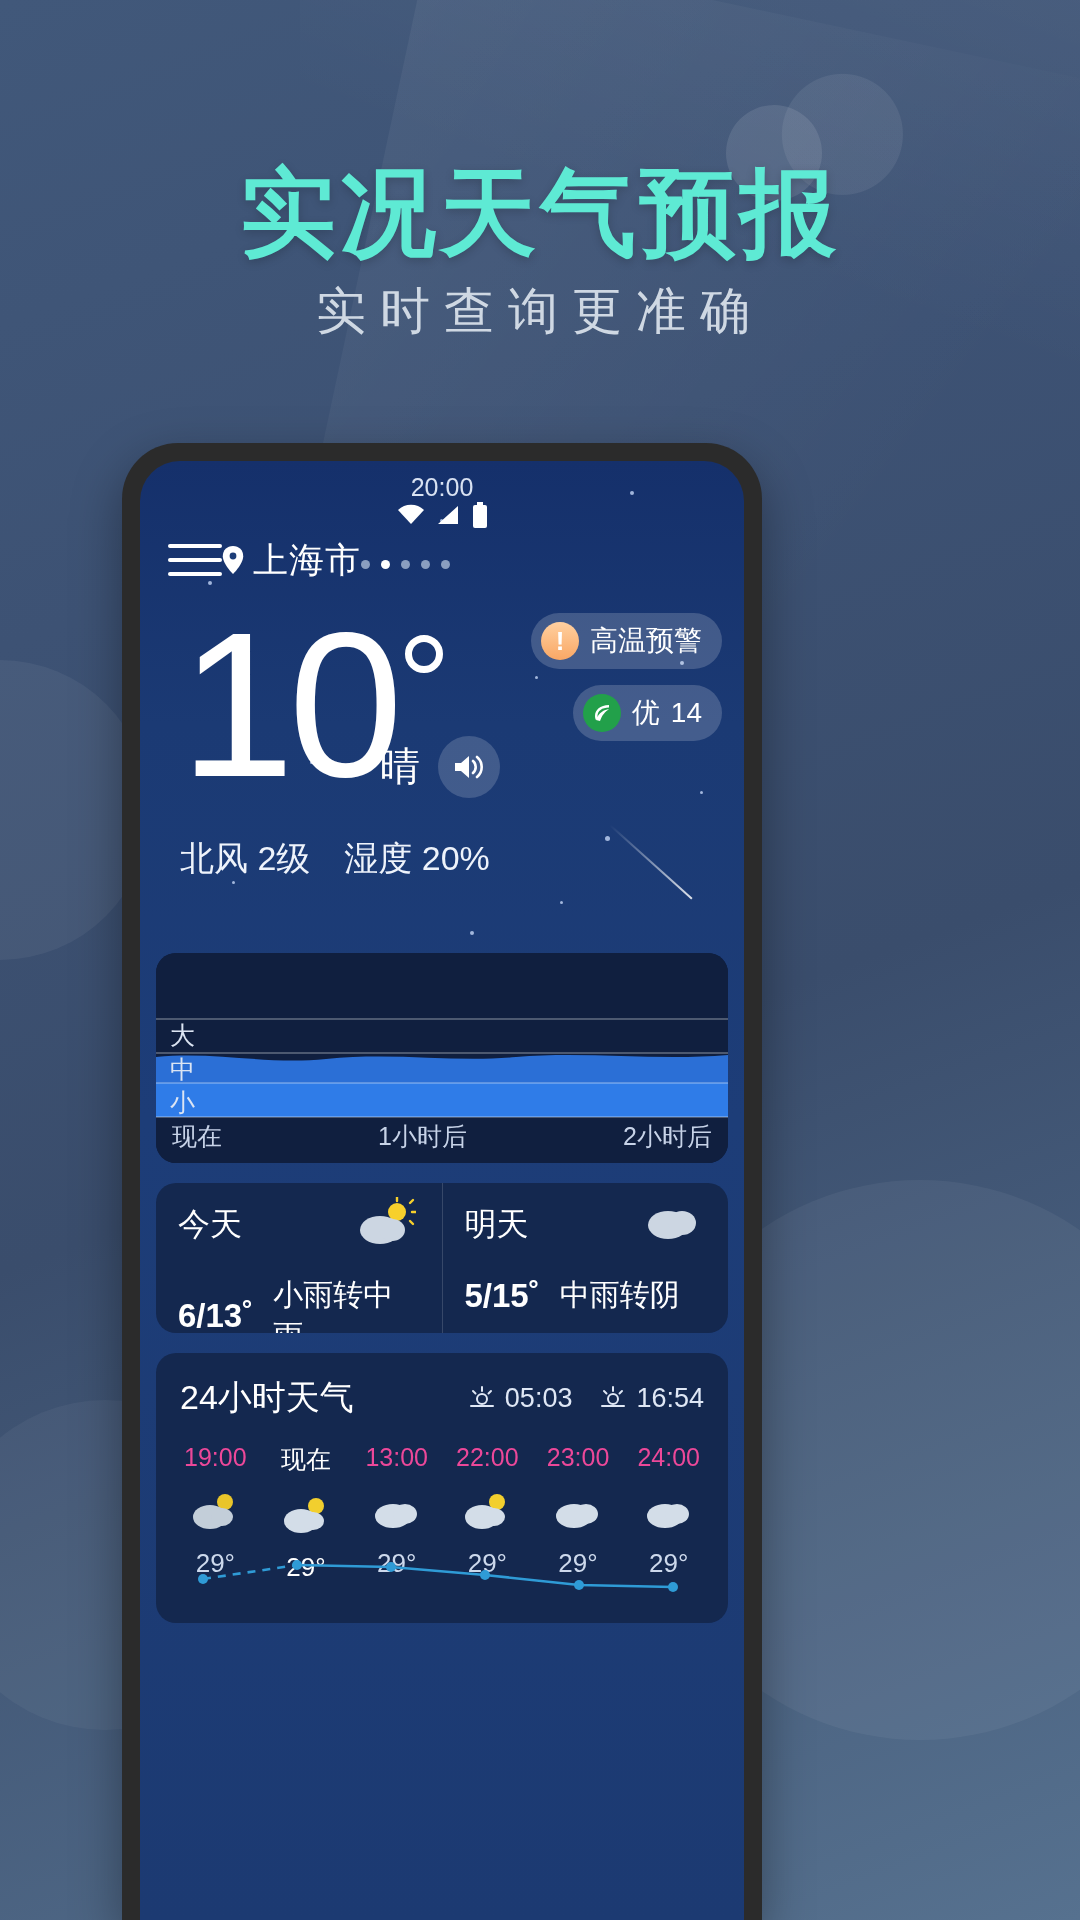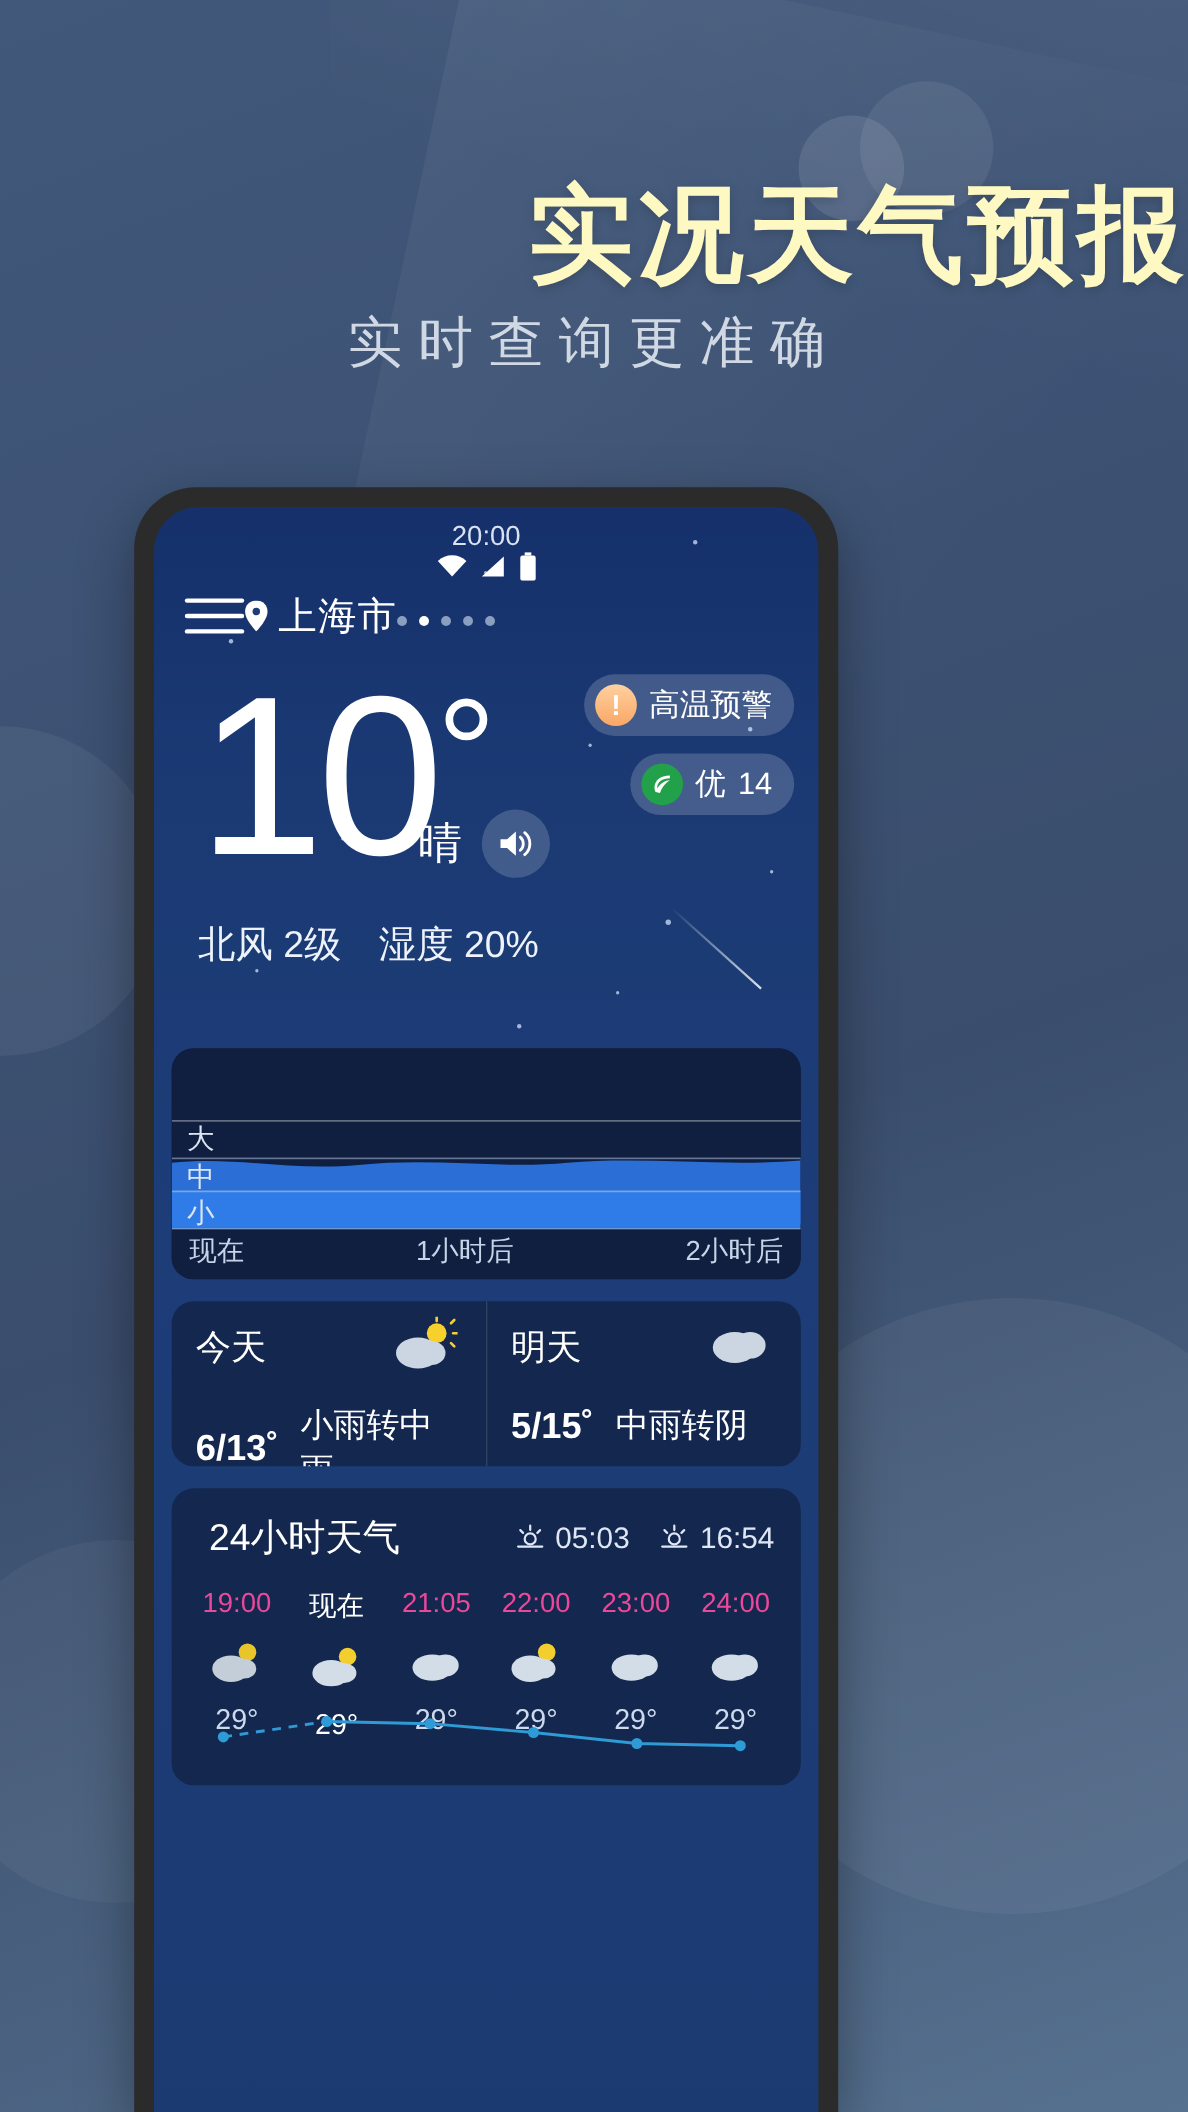--- a/index.html
+++ b/index.html
@@ -25,22 +25,22 @@
     position:absolute;left:430px;top:-60px;width:760px;height:1100px;
     background:linear-gradient(115deg,rgba(255,255,255,0.055) 0%,rgba(255,255,255,0) 62%);
     transform:rotate(12deg);transform-origin:top left;
   }
   .bg-diag{
     position:absolute;left:300px;top:0;width:800px;height:420px;
     background:linear-gradient(200deg,rgba(255,255,255,0.05) 0%,rgba(255,255,255,0) 55%);
   }
   
   .promo-title{
-    position:absolute;left:0;right:0;top:150px;text-align:right;
-    font-size:96px;font-weight:bold;color:#fef9c3;letter-spacing:4px;
+    position:absolute;left:0;right:0;top:150px;text-align:center;
+    font-size:96px;font-weight:bold;color:#5eead4;letter-spacing:4px;
     text-shadow:0 3px 10px rgba(0,0,0,0.18);
   }
   .promo-sub{
     position:absolute;left:0;right:0;top:278px;text-align:center;
     font-size:50px;color:#cfd8e3;letter-spacing:14px;
   }
   
   .phone{
     position:absolute;left:122px;top:443px;width:640px;height:1480px;
     background:#2b2b2b;border-radius:56px 56px 0 0;
@@ -137,21 +137,20 @@
   .td-day{color:#fff;font-size:32px;}
   .td-row2{display:flex;align-items:center;gap:20px;margin-top:28px;}
   .td-range{color:#fff;font-size:33px;font-weight:bold;}
   .td-desc{color:#fff;font-size:30px;}
   .td-icon{position:absolute;right:26px;top:14px;}
   
   .card-24{top:892px;height:270px;}
   .c24-head{
     display:flex;align-items:center;justify-content:space-between;
     padding:22px 24px 0 24px;
-    margin-left:10px;
   }
   .c24-title{color:#fff;font-size:34px;}
   .c24-sun{display:flex;align-items:center;gap:10px;color:#dfe7f5;font-size:27px;}
   .c24-sun span.v{margin-right:18px;}
   .hours{display:flex;padding:22px 14px 0 14px;}
   .hour{flex:1;display:flex;flex-direction:column;align-items:center;}
   .h-time{color:#ec4899;font-size:25px;}
   .h-time.now{color:#ffffff;}
   .h-ic{margin-top:16px;height:46px;display:flex;align-items:center;justify-content:center;}
   .h-tp{margin-top:14px;color:#cdd9ec;font-size:26px;}
@@ -371,21 +370,21 @@
           <div class="h-ic">
             <svg width="52" height="42" viewBox="0 0 52 42">
                 <circle cx="36" cy="12" r="8" fill="#f2cf2e"></circle>
                 <ellipse cx="21" cy="27" rx="17" ry="12" fill="#d3dde8"></ellipse>
                 <ellipse cx="33" cy="27" rx="11" ry="9" fill="#d3dde8"></ellipse>
               </svg>
           </div>
           <div class="h-tp now">29°</div>
         </div>
         <div class="hour">
-          <div class="h-time">21:05</div>
+          <div class="h-time">13:00</div>
           <div class="h-ic">
             <svg width="52" height="42" viewBox="0 0 52 42">
                 <ellipse cx="22" cy="26" rx="18" ry="12" fill="#d3dde8"></ellipse>
                 <ellipse cx="34" cy="24" rx="12" ry="10" fill="#d3dde8"></ellipse>
               </svg>
           </div>
           <div class="h-tp">29°</div>
         </div>
         <div class="hour">
           <div class="h-time">22:00</div>

